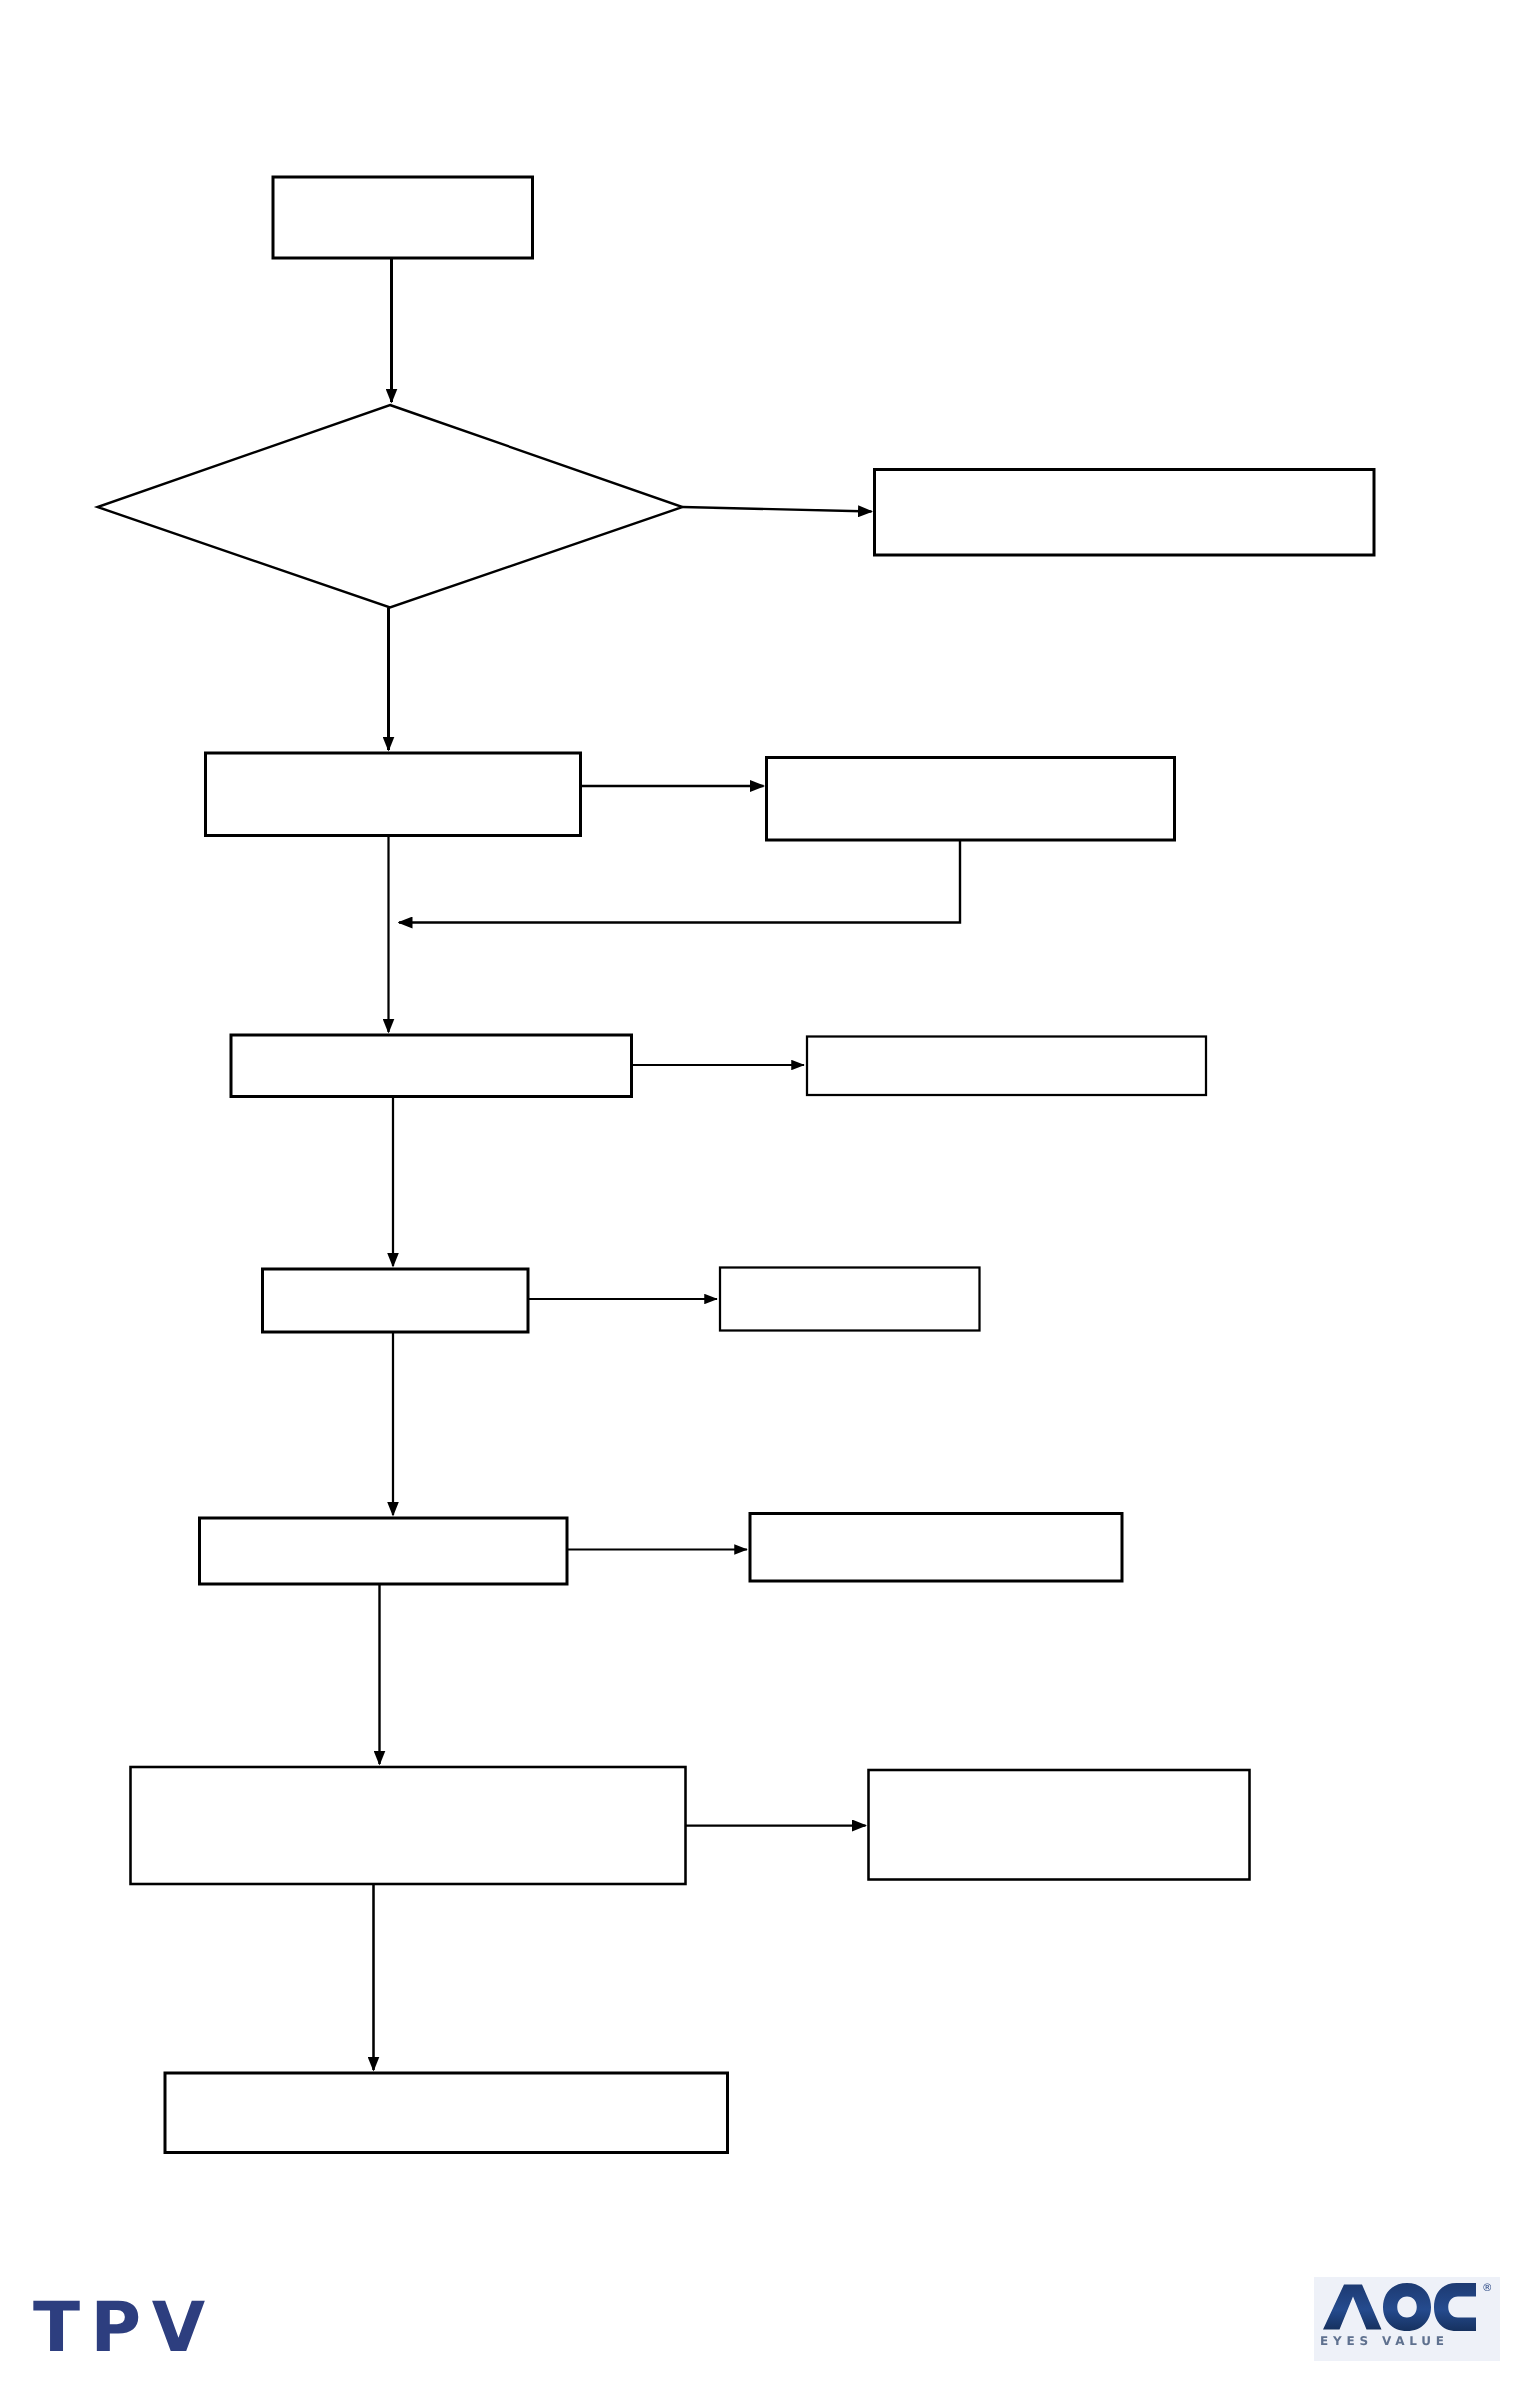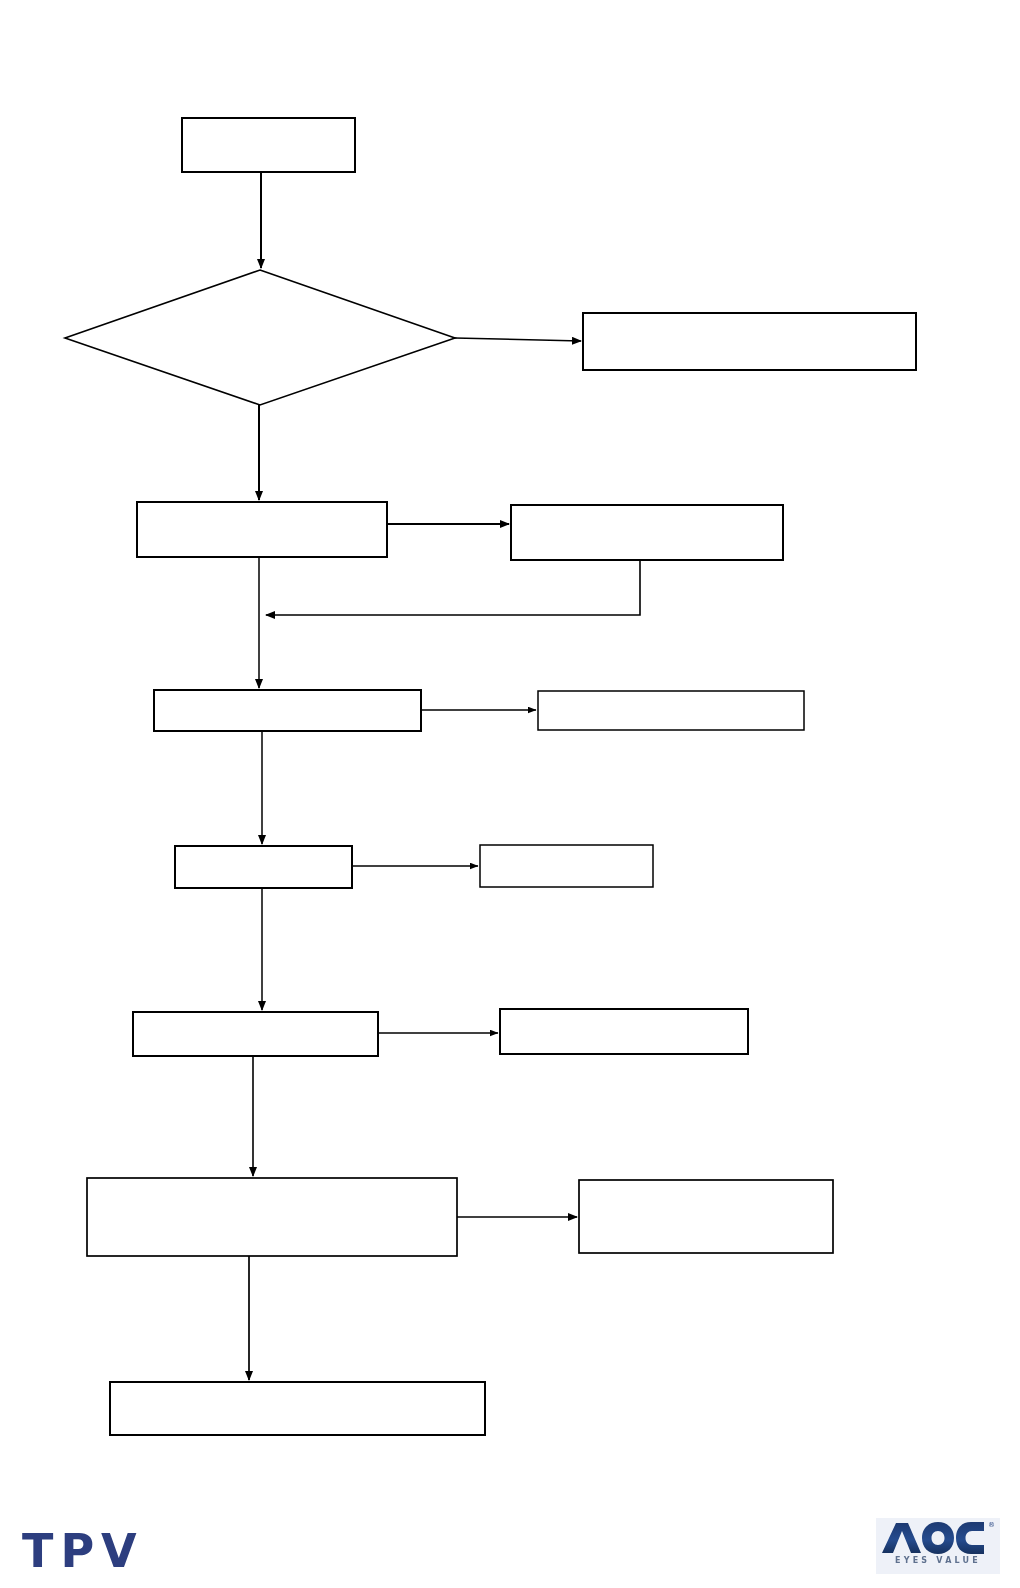--- a/index.html
+++ b/index.html
@@ -82,21 +82,20 @@
     font-family: "DejaVu Sans", sans-serif;
     font-size: 7px;
     color: #2d4a86;
   }
   #aoc-tagline {
     font-family: "DejaVu Sans", sans-serif;
     font-size: 8px;
     font-weight: bold;
     letter-spacing: 3.2px;
     color: #5f718f;
-    text-align: center;
     margin-top: 1px;
   }
 </style>
 </head>
 <body>
 
 <div id="page">
 
   <svg id="flow-svg" viewBox="0 0 1020 1588">
     <defs>

